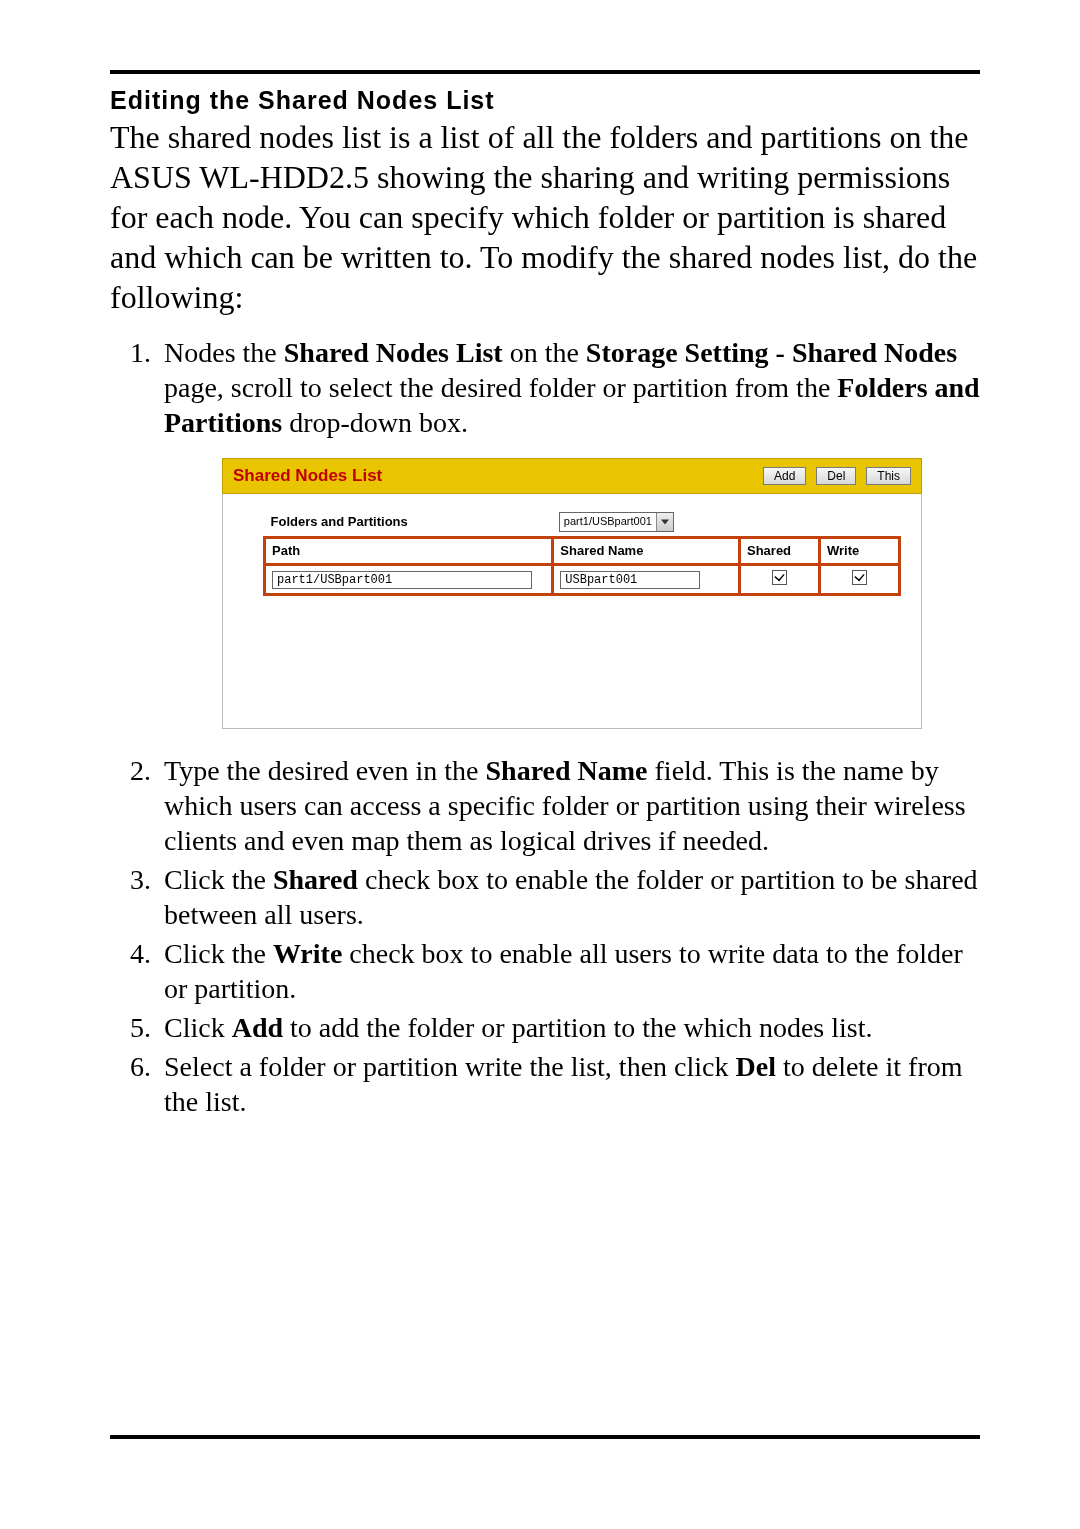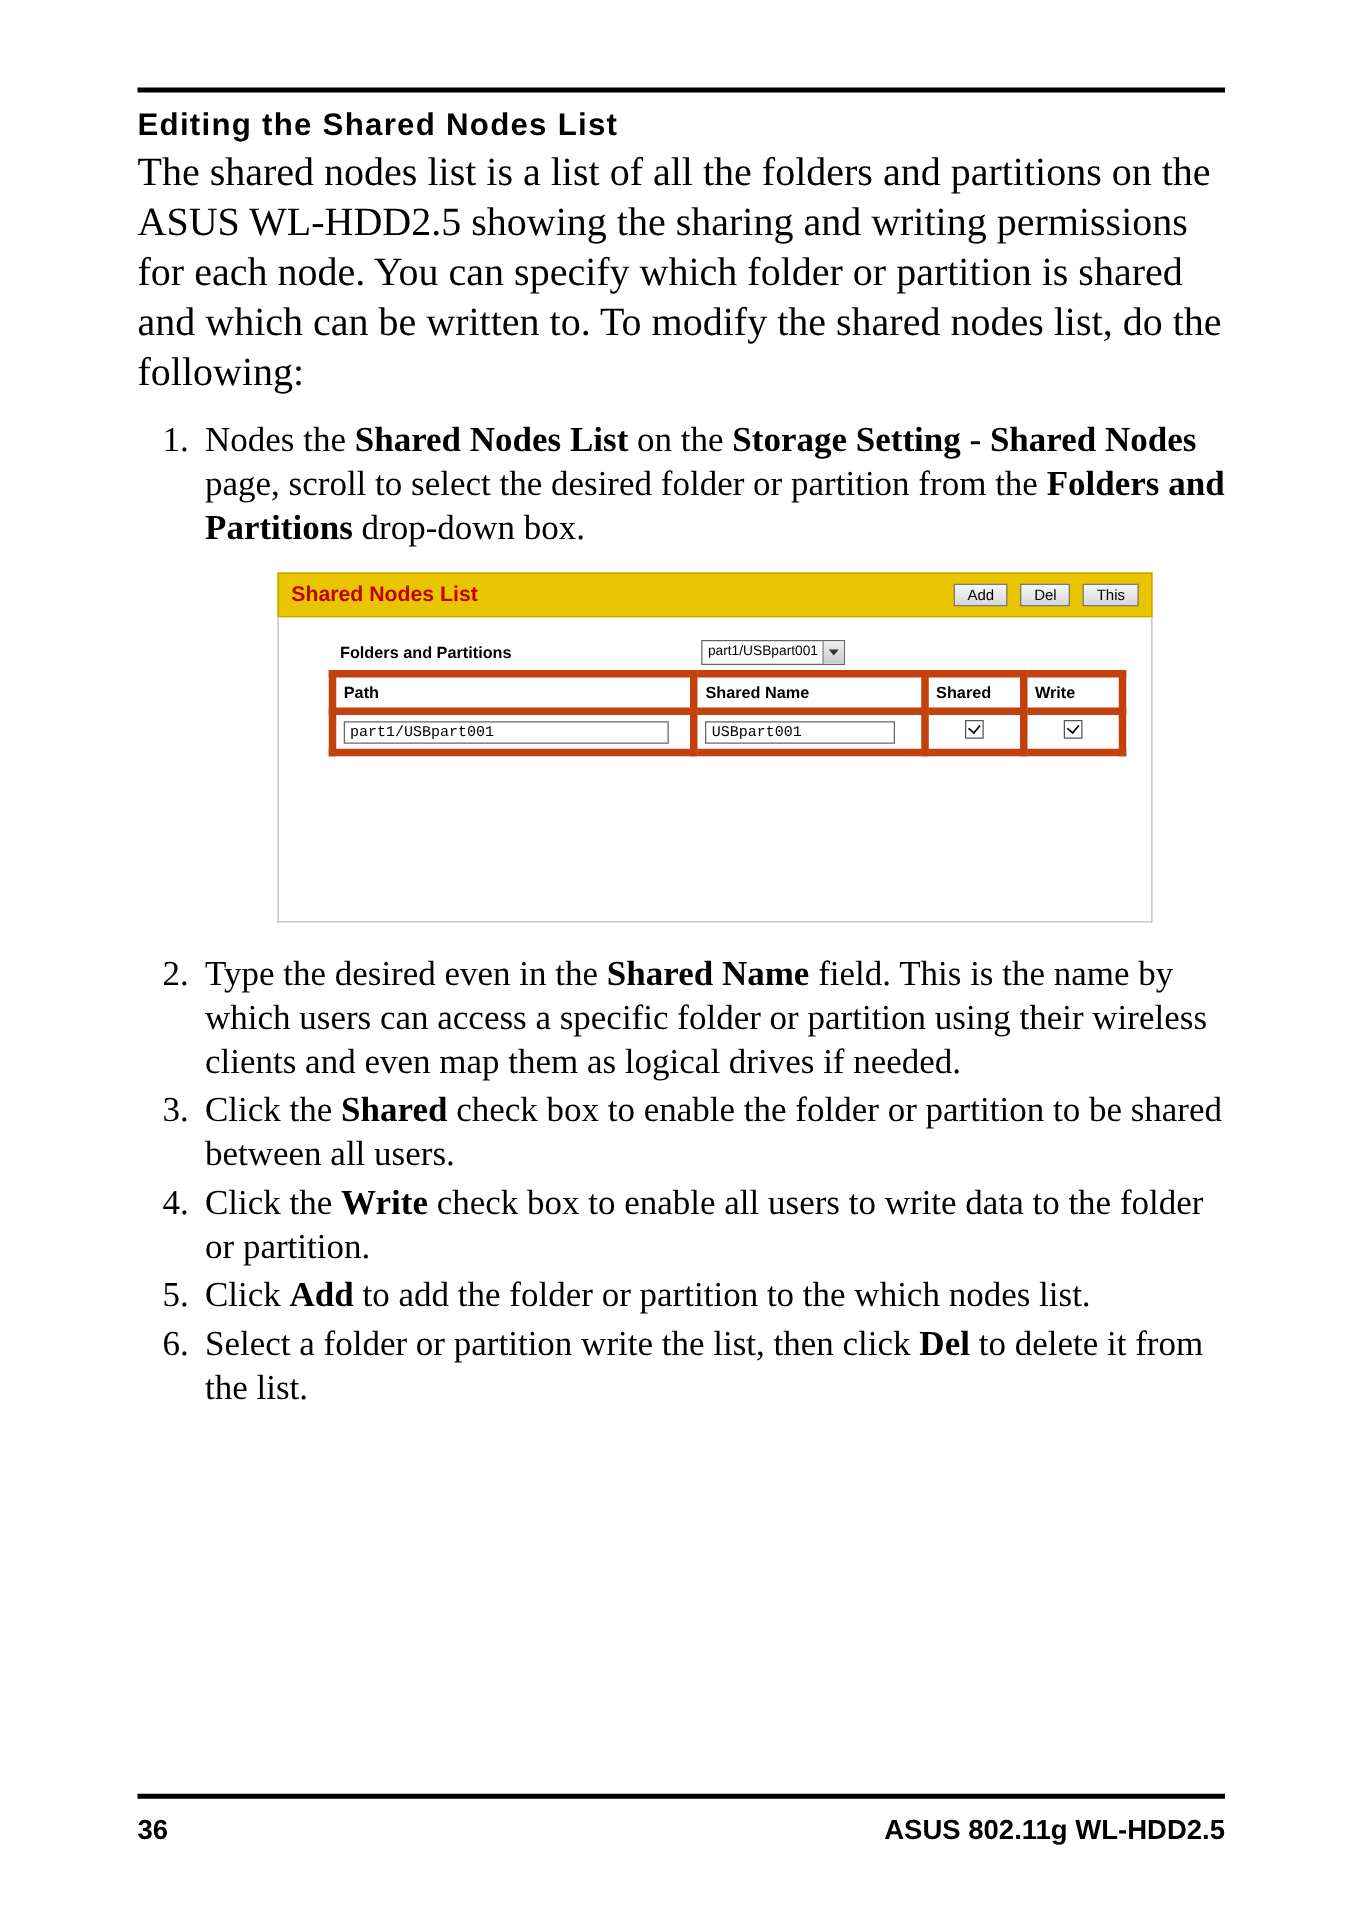--- a/index.html
+++ b/index.html
@@ -90,21 +90,21 @@
   }
   .nodes-table {
     border-collapse: collapse;
     width: 100%;
     font-size: 13px;
   }
   .nodes-table td, .nodes-table th {
     text-align: left;
     vertical-align: middle;
     padding: 4px 6px;
-    border: 6px solid #c2410c;
+    border: 3px solid #c2410c;
     font-family: Arial, Helvetica, sans-serif;
   }
   .nodes-table .noborder td, .nodes-table .noborder th {
     border: none;
   }
   .nodes-table th {
     font-weight: bold;
   }
   .dropdown {
     display: inline-flex;
@@ -210,21 +210,21 @@
               <th>Path</th>
               <th style="width:28%;">Shared Name</th>
               <th style="width:12%;">Shared</th>
               <th style="width:12%;">Write</th>
             </tr>
             <tr>
               <td>
                 <input class="txt-input" value="part1/USBpart001" style="">
               </td>
               <td>
-                <input class="txt-input" style="width: 152px;" value="USBpart001">
+                <input class="txt-input" style="width: 140px;" value="USBpart001">
               </td>
               <td class="cell-center">
                 <span class="cbx checked"></span>
               </td>
               <td class="cell-center">
                 <span class="cbx checked"></span>
               </td>
             </tr>
             <tr class="blank-row">
                   <td colspan="4"></td>
@@ -246,17 +246,13 @@
     </li>
     <li>
       <span>Click </span><span class="b">Add</span><span> to add the folder or partition to the which nodes list.</span>
     </li>
     <li>
       <span>Select a folder or partition write the list, then click </span><span class="b">Del</span><span> to delete it from the list.</span>
     </li>
   </ol>
 
   <hr class="hr-bottom">
-  <div class="footer">
-    <span>36</span>
-    <span>ASUS 802.11g WL-HDD2.5</span>
-  </div>
 </div>
 
 </body></html>

